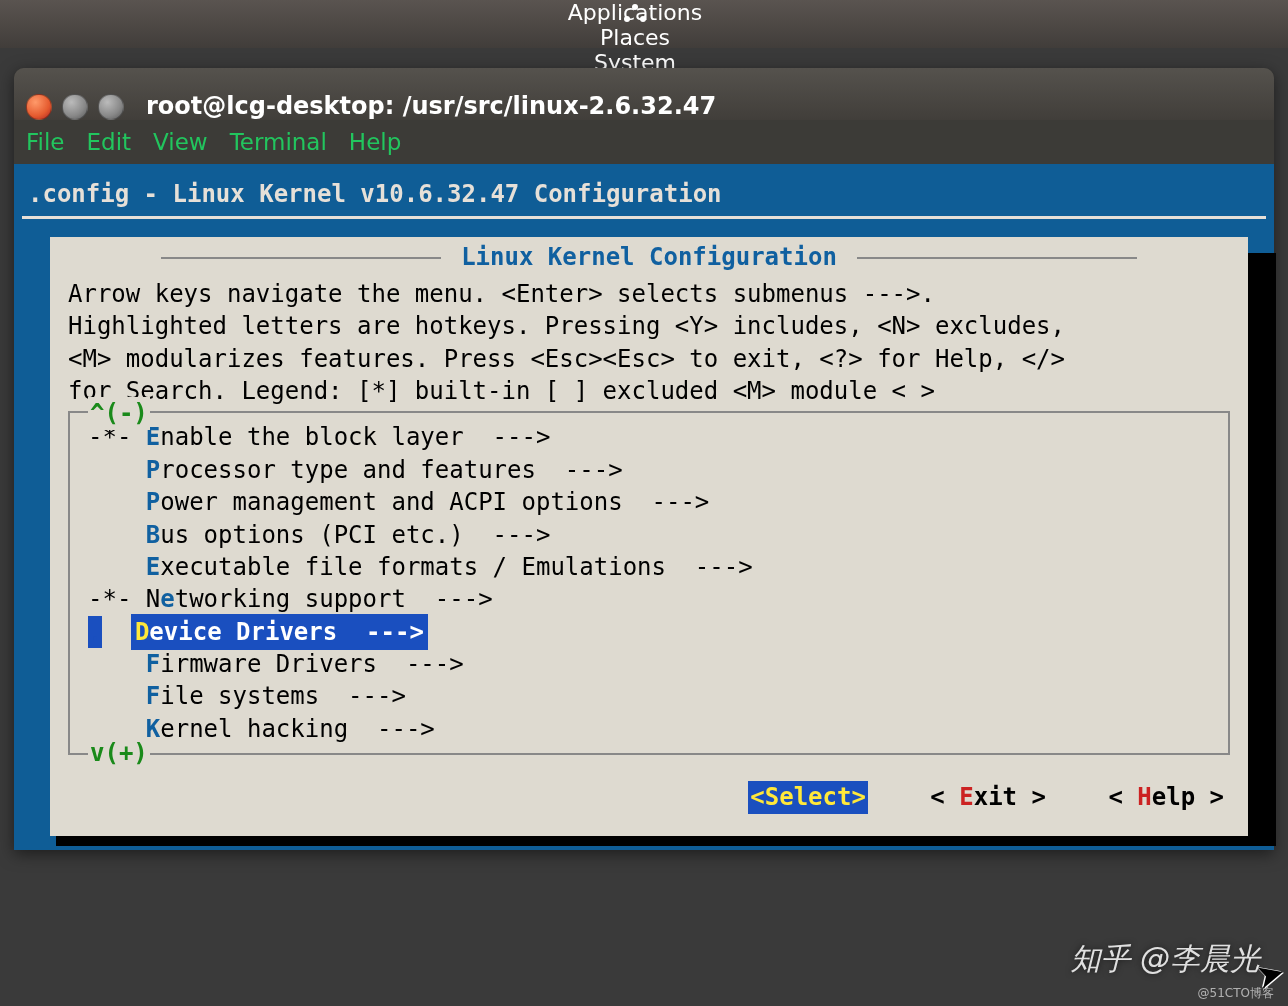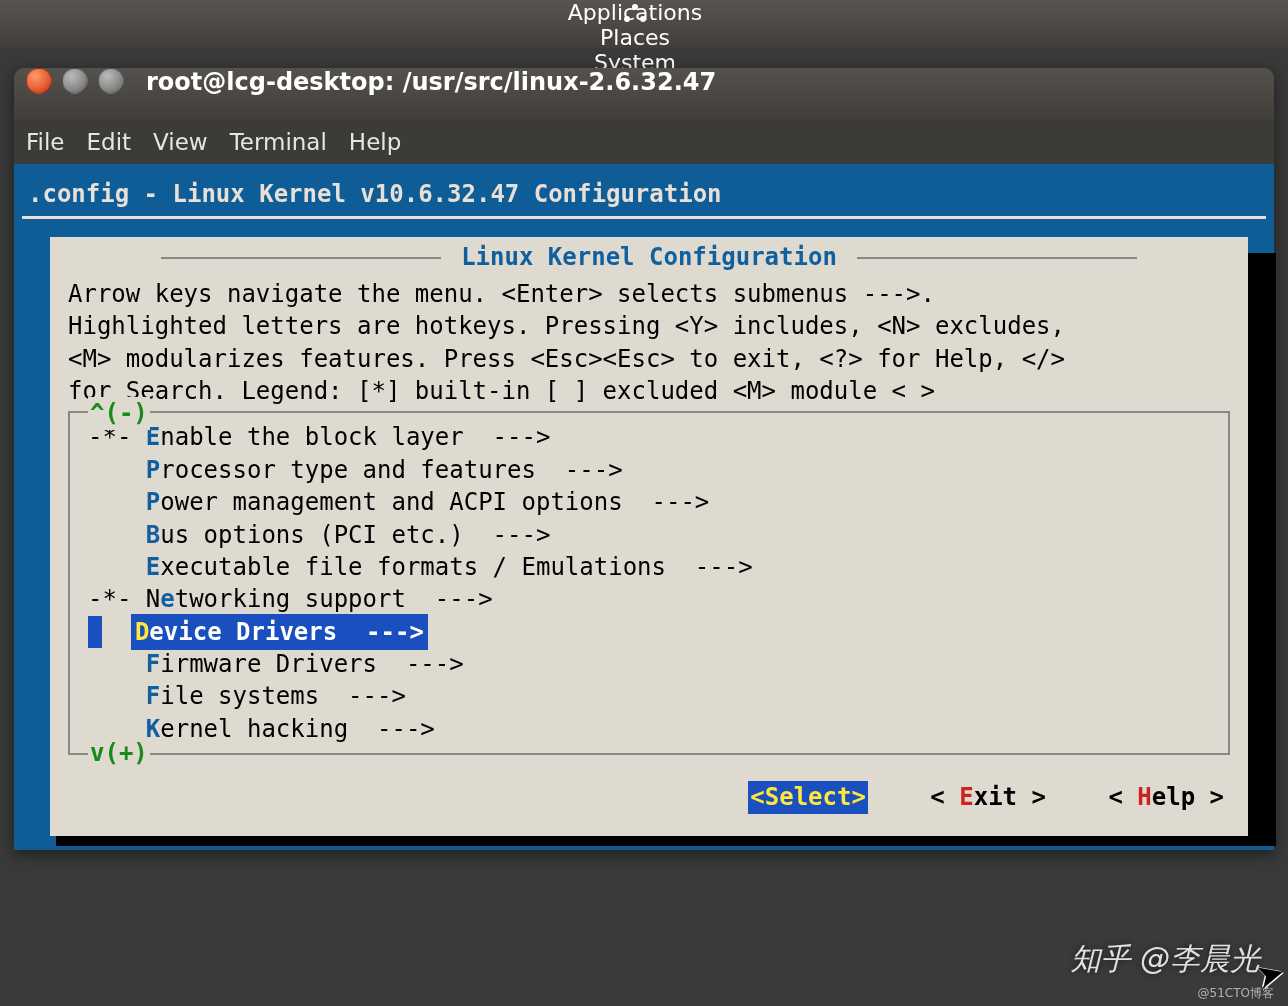--- a/index.html
+++ b/index.html
@@ -54,35 +54,35 @@
   top: 68px; left: 14px;
   width: 1260px;
   background: #3c3b37;
   border-radius: 10px 10px 0 0;
   box-shadow: 0 4px 16px rgba(0,0,0,0.5);
 }
 .titlebar {
   height: 52px;
   background: linear-gradient(#55524d, #413e3a);
   border-radius: 10px 10px 0 0;
-  display: flex; align-items: flex-start;
+  display: flex; align-items: flex-end;
   padding: 0 12px;
 }
 .win-btn {
   width: 26px; height: 26px; border-radius: 50%;
   margin-right: 10px;
   border: 1px solid rgba(0,0,0,0.3);
 }
 .close-btn { background: radial-gradient(circle at 35% 30%, #ff9a6a, #e55b2f 60%, #a22); }
 .min-btn, .max-btn { background: radial-gradient(circle at 35% 30%, #bbb, #888 60%, #555); }
 .win-title { color: #fff; font-size: 24px; font-weight: bold; margin-left: 12px; }
 .menubar {
   height: 44px; background: #3c3b37;
   display: flex; align-items: center;
-  padding: 0 12px; color: #e5e5e5; font-size: 23px;
+  padding: 0 12px; color: #22c55e; font-size: 23px;
 }
 .menubar span { margin-right: 22px; cursor: pointer; }
 .terminal {
   background: #0f5d96;
   padding: 8px 6px 14px 6px;
   font-family: "DejaVu Sans Mono", monospace;
   font-size: 24px;
   line-height: 1.35;
 }
 .config-title {

